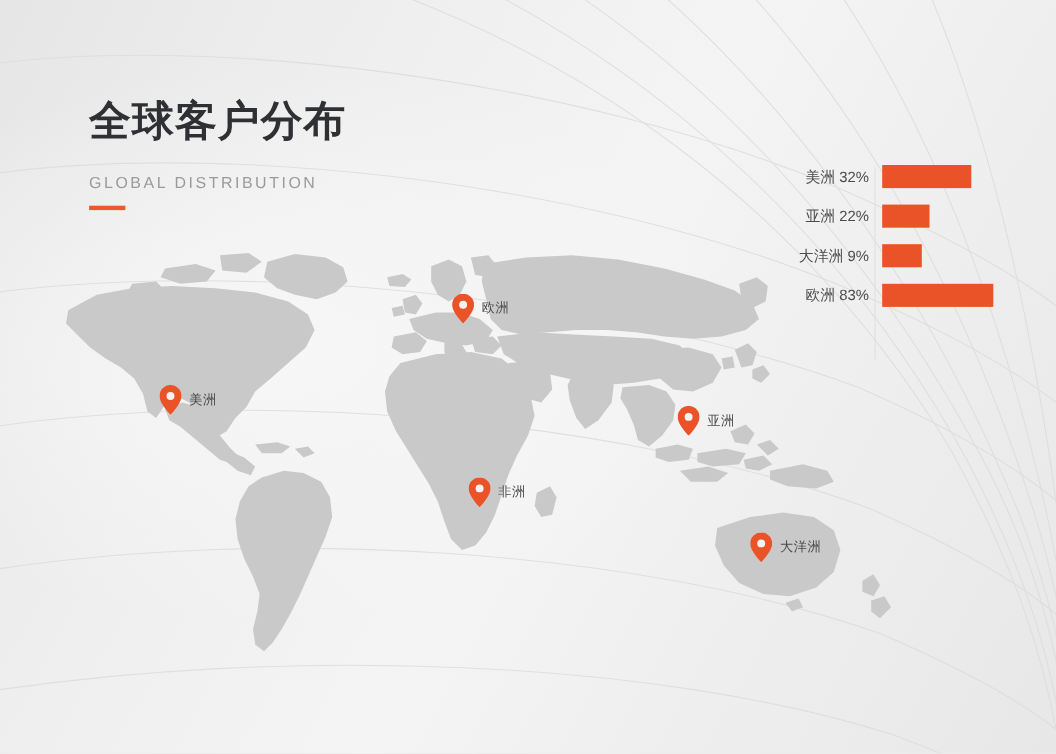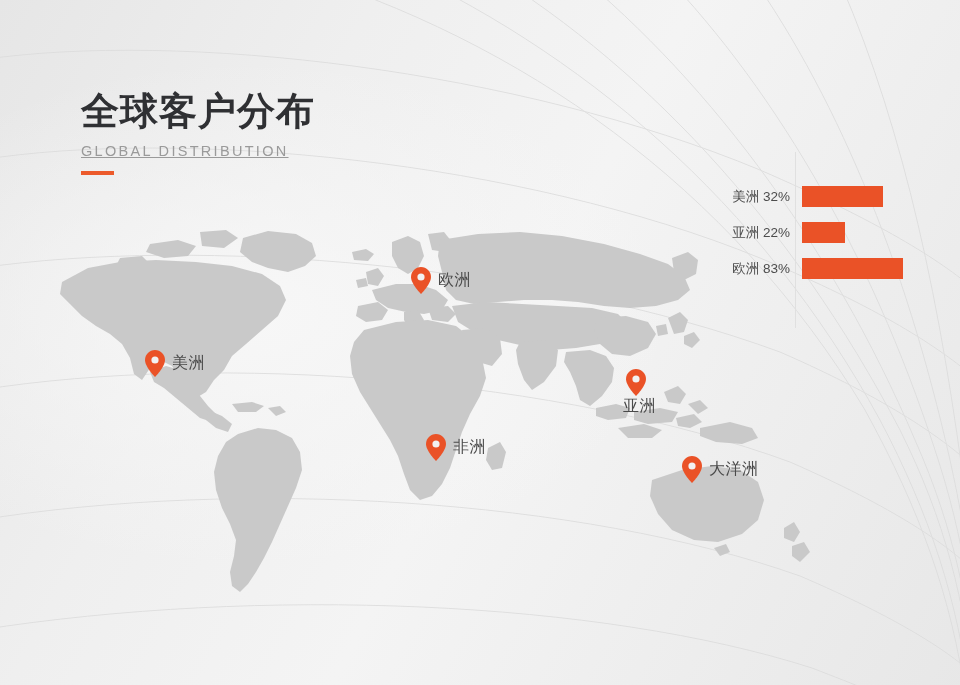--- a/index.html
+++ b/index.html
@@ -18,41 +18,40 @@
   
   #wire{position:absolute;inset:0;width:960px;height:685px;pointer-events:none;}
 
   
   #titleblock{position:absolute;left:81px;top:92px;}
   #maintitle{
     font-size:38px;font-weight:bold;color:#2f3033;letter-spacing:1px;
     line-height:1.05;margin:0;white-space:nowrap;
   }
   #subtitle{
-    margin-top:11px;font-size:14.5px;color:#9a9a9a;letter-spacing:2.3px;
+    margin-top:27px;font-size:14.5px;color:#9a9a9a;letter-spacing:2.3px;
     white-space:nowrap;
-    text-decoration:underline;
   }
   #accentbar{margin-top:12px;width:33px;height:4px;background:#ec5a2b;}
 
   
   #map{position:absolute;left:0;top:0;width:960px;height:685px;pointer-events:none;}
 
   
   .pin{position:absolute;display:flex;align-items:center;}
   .pin .glyph{position:relative;width:20px;height:27px;flex:0 0 auto;}
   .pin .glyph svg{display:block;width:20px;height:27px;}
   .pin .plabel{
-    margin-left:7px;font-size:16px;color:#4a4a4a;white-space:nowrap;
+    margin-left:7px;font-size:12px;color:#4a4a4a;white-space:nowrap;
     letter-spacing:.5px;
     font-family:Liberation Mono, monospace;
   }
 
   
-  #chart{position:absolute;left:700px;top:150px;width:240px;margin-top:36px;}
+  #chart{position:absolute;left:700px;top:150px;width:240px;}
   #chartdivider{
     position:absolute;left:795px;top:152px;width:1px;height:176px;
     background:#e0e0e0;
   }
   .barrow{
     position:relative;height:21px;margin-bottom:15px;
     display:flex;align-items:center;
   }
   .barlabel{
     position:absolute;left:0;width:90px;text-align:right;
@@ -200,41 +199,41 @@
   <div class="pin" style="left:411px;top:267px;">
     <span class="glyph">
       <svg viewBox="0 0 20 27">
           <path d="M10 0C4.5 0 0 4.5 0 10c0 7 10 17 10 17s10-10 10-17C20 4.5 15.5 0 10 0z" fill="#ea5227"></path>
           <circle cx="10" cy="10" r="3.6" fill="#f2f2f2"></circle>
         </svg>
     </span>
     <span class="plabel">欧洲</span>
   </div>
 
-  <div class="pin" style="left:616px;top:369px;flex-direction:column;">
+  <div class="pin" style="left:616px;top:369px;">
     <span class="glyph">
       <svg viewBox="0 0 20 27">
           <path d="M10 0C4.5 0 0 4.5 0 10c0 7 10 17 10 17s10-10 10-17C20 4.5 15.5 0 10 0z" fill="#ea5227"></path>
           <circle cx="10" cy="10" r="3.6" fill="#f2f2f2"></circle>
         </svg>
     </span>
     <span class="plabel">亚洲</span>
   </div>
 
   <div class="pin" style="left:426px;top:434px;">
     <span class="glyph">
       <svg viewBox="0 0 20 27">
           <path d="M10 0C4.5 0 0 4.5 0 10c0 7 10 17 10 17s10-10 10-17C20 4.5 15.5 0 10 0z" fill="#ea5227"></path>
           <circle cx="10" cy="10" r="3.6" fill="#f2f2f2"></circle>
         </svg>
     </span>
     <span class="plabel">非洲</span>
   </div>
 
-  <div class="pin" style="left:682px;top:456px;text-align:center;">
+  <div class="pin" style="left:682px;top:484px;text-align:center;">
     <span class="glyph">
       <svg viewBox="0 0 20 27">
           <path d="M10 0C4.5 0 0 4.5 0 10c0 7 10 17 10 17s10-10 10-17C20 4.5 15.5 0 10 0z" fill="#ea5227"></path>
           <circle cx="10" cy="10" r="3.6" fill="#f2f2f2"></circle>
         </svg>
     </span>
     <span class="plabel">大洋洲</span>
   </div>
 
   <div id="chartdivider"></div>
@@ -248,20 +247,26 @@
       </span>
     </div>
 
     <div class="barrow">
       <span class="barlabel">亚洲 22%</span>
       <span class="bartrack">
         <span class="barfill" style="display: block; width: 43px; background: rgb(234, 82, 39);"></span>
       </span>
     </div>
 
+    <div class="barrow">
+      <span class="barlabel">大洋洲 9%</span>
+      <span class="bartrack">
+        <span class="barfill" style="display: block; width: 36px; background: rgb(234, 82, 39);"></span>
+      </span>
+    </div>
 
     <div class="barrow">
       <span class="barlabel">欧洲 83%</span>
       <span class="bartrack">
         <span class="barfill" style="display: block; width: 101px; background: rgb(234, 82, 39);"></span>
       </span>
     </div>
 
 
   </div>

